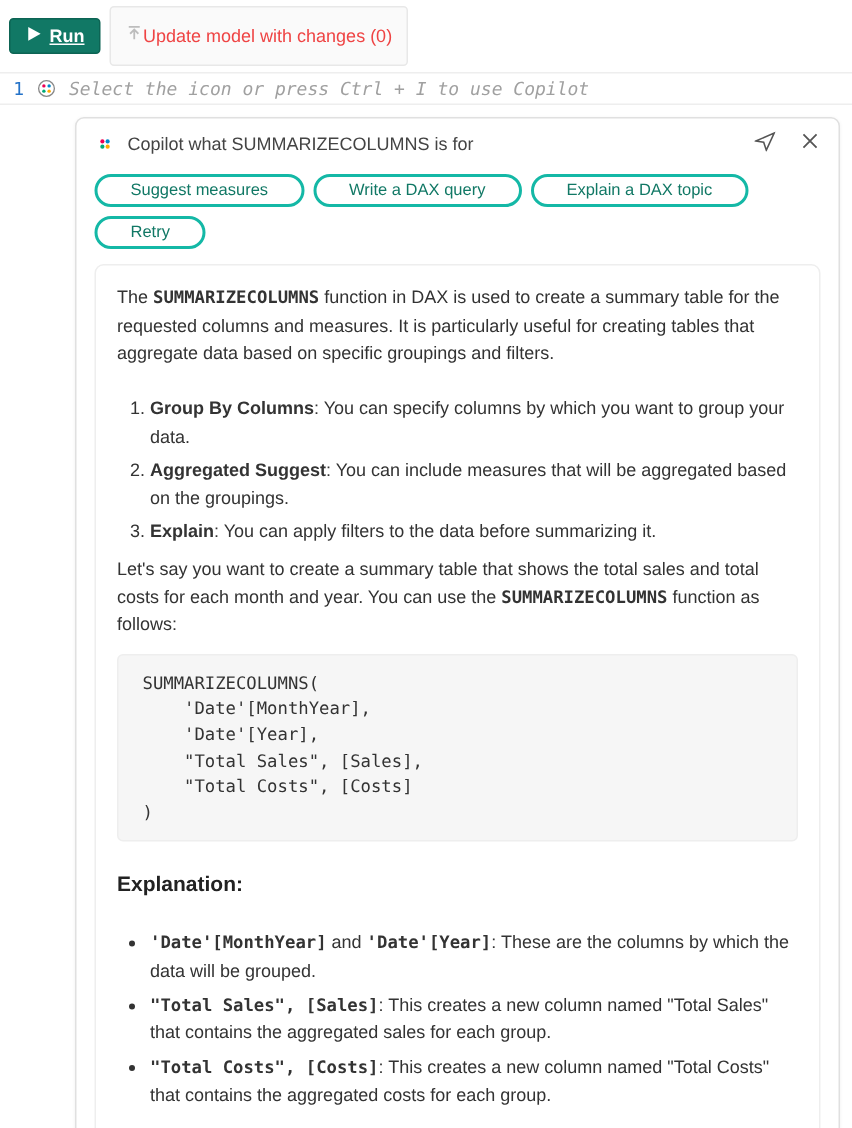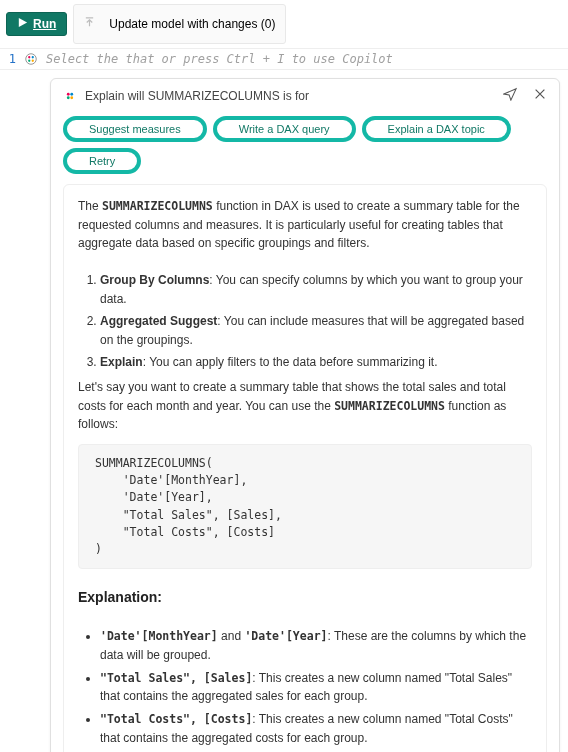--- a/index.html
+++ b/index.html
@@ -26,27 +26,27 @@
     align-items: center;
     gap: 5px;
     font-size: 12px;
     font-weight: 600;
     cursor: pointer;
     text-decoration: underline;
   }
   .run-btn svg { width: 11px; height: 11px; fill: #fff; }
   .update-btn {
     background: #fafafa;
-    color: #000000;
+    color: #ef4444;
     border: 1px solid #e8e8e8;
     border-radius: 3px;
     padding: 12px 10px;
     display: flex;
     align-items: center;
-    gap: 14px;
+    gap: 0;
     font-size: 12px;
     cursor: default;
   }
   .update-btn svg { width: 11px; height: 11px; fill: #bdbdbd; }
   .editor-row {
     display: flex;
     align-items: center;
     gap: 8px;
     padding: 3px 8px;
     border-top: 1px solid #eee;
@@ -79,21 +79,21 @@
   .send-icon svg, .close-icon svg { width: 14px; height: 14px; stroke: #555; fill:none; }
   .close-icon { margin-left: 8px; cursor:pointer; }
   .send-icon { cursor:pointer; }
   .chips {
     display: flex;
     gap: 6px;
     padding: 4px 12px 10px 12px;
     flex-wrap: wrap;
   }
   .chip {
-    border: 4px solid #14b8a6;
+    border: 2px solid #14b8a6;
     color: #117865;
     border-radius: 999px;
     padding: 3px 22px;
     font-size: 11px;
     background: #fff;
     cursor: pointer;
   }
   .content {
     margin: 0 12px 8px 12px;
     border: 1px solid #eee;
@@ -149,34 +149,34 @@
   <span class="line-num">1</span>
   <span class="copilot-badge">
     <svg viewBox="0 0 16 16">
         <circle cx="8" cy="8" r="6" fill="none" stroke="#888" stroke-width="1"></circle>
         <circle cx="6" cy="6" r="1.3" fill="#e05"></circle>
         <circle cx="10" cy="6" r="1.3" fill="#08c"></circle>
         <circle cx="6" cy="10" r="1.3" fill="#0a7"></circle>
         <circle cx="10" cy="10" r="1.3" fill="#fa0"></circle>
       </svg>
   </span>
-  <span class="placeholder-text">Select the that or press Ctrl + I to use Copilot</span>
+  <span class="placeholder-text">Select the icon or press Ctrl + I to use Copilot</span>
 </div>
 
 <div class="panel">
   <div class="panel-header">
     <span class="copilot-badge">
       <svg viewBox="0 0 16 16">
           <circle cx="6" cy="6" r="1.6" fill="#e05"></circle>
           <circle cx="10" cy="6" r="1.6" fill="#08c"></circle>
           <circle cx="6" cy="10" r="1.6" fill="#0a7"></circle>
           <circle cx="10" cy="10" r="1.6" fill="#fa0"></circle>
         </svg>
     </span>
-    <span class="panel-title">Explain will SUMMARIZECOLUMNS is for</span>
+    <span class="panel-title">Copilot what SUMMARIZECOLUMNS is for</span>
     <span class="send-icon">
       <svg viewBox="0 0 16 16">
           <path d="M1 8 L15 2 L9 15 L7 9 Z" stroke-width="1.2"></path>
         </svg>
     </span>
     <span class="close-icon">
       <svg viewBox="0 0 16 16">
           <path d="M3 3 L13 13 M13 3 L3 13" stroke-width="1.4"></path>
         </svg>
     </span>

